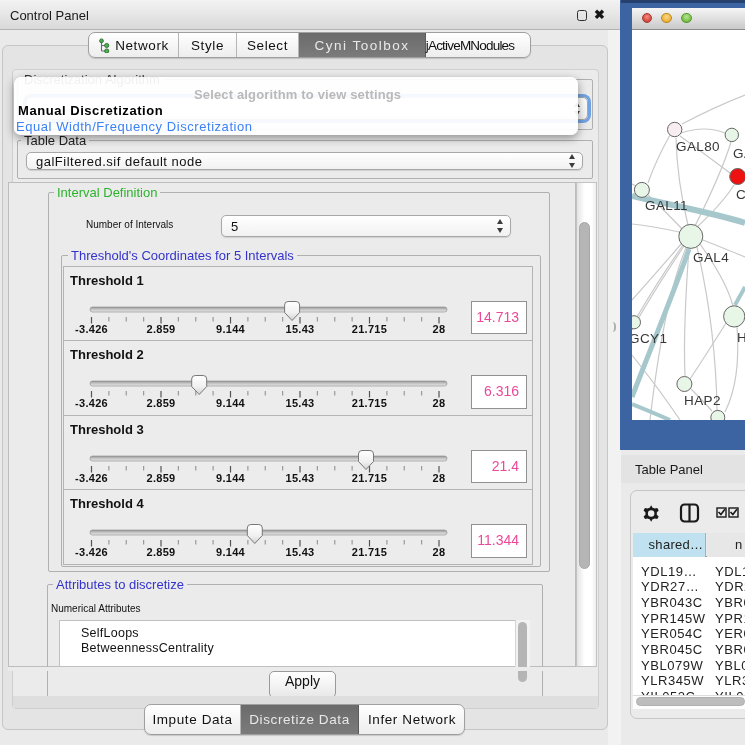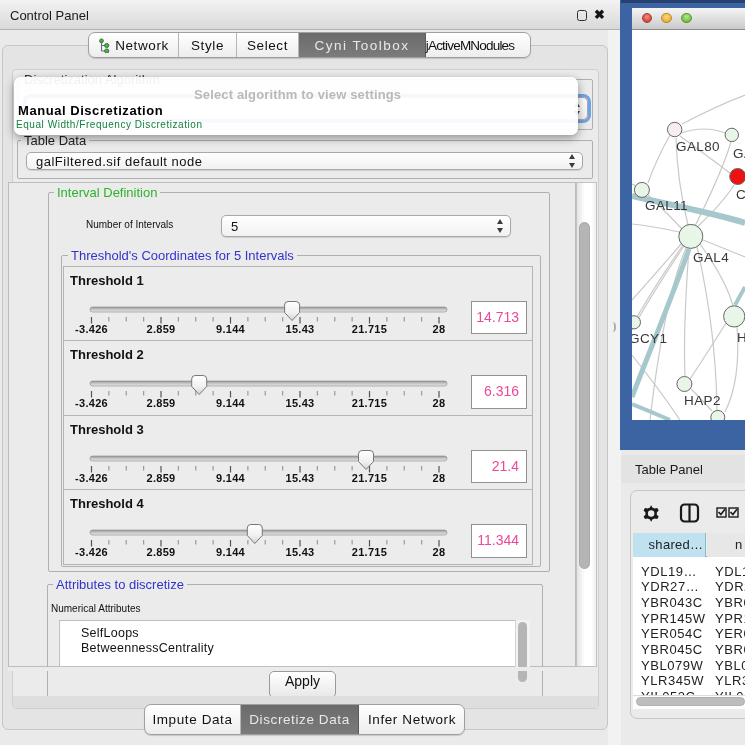--- a/index.html
+++ b/index.html
@@ -97,21 +97,21 @@
 #hscroll { left:633px; top:695px; width:112px; height:14px; background:#fdfdfd;
   border-top:1px solid #dcdcdc; }
 #hthumb { left:636px; top:696.5px; width:109px; height:9px; background:#bdbdbd;
   border-radius:5px; border:1px solid #b0b0b0; }
 
 #popup { left:14px; top:77px; width:564px; height:58px;
   background:rgba(255,255,255,0.93); border-radius:7px;
   box-shadow:0 3px 10px rgba(0,0,0,0.4); }
 #popup .ph { position:absolute; left:180px; top:10px; font-size:13px; font-weight:bold; color:#b9b9b9; letter-spacing:0.15px; }
 #popup .i1 { position:absolute; left:4px; top:26px; font-size:13px; font-weight:bold; color:#000; letter-spacing:0.55px; }
-#popup .i2 { position:absolute; left:2px; top:42px; font-size:10px; color:#15803d; letter-spacing:0.55px; }
+#popup .i2 { position:absolute; left:2px; top:42px; font-size:13px; color:#3b82f6; letter-spacing:0.55px; }
 .greenlbl { color:#2db32d; }
 .bluelbl { color:#3333cc; }
 .boldlbl { position:absolute; font-size:10px; font-weight:normal; color:#111; }
 </style>
 </head>
 <body>
 <svg width="0" height="0" style="position:absolute">
     <defs>
 <linearGradient id="thumbg" x1="0" y1="0" x2="0" y2="1">
   <stop offset="0" stop-color="#ffffff"></stop>

